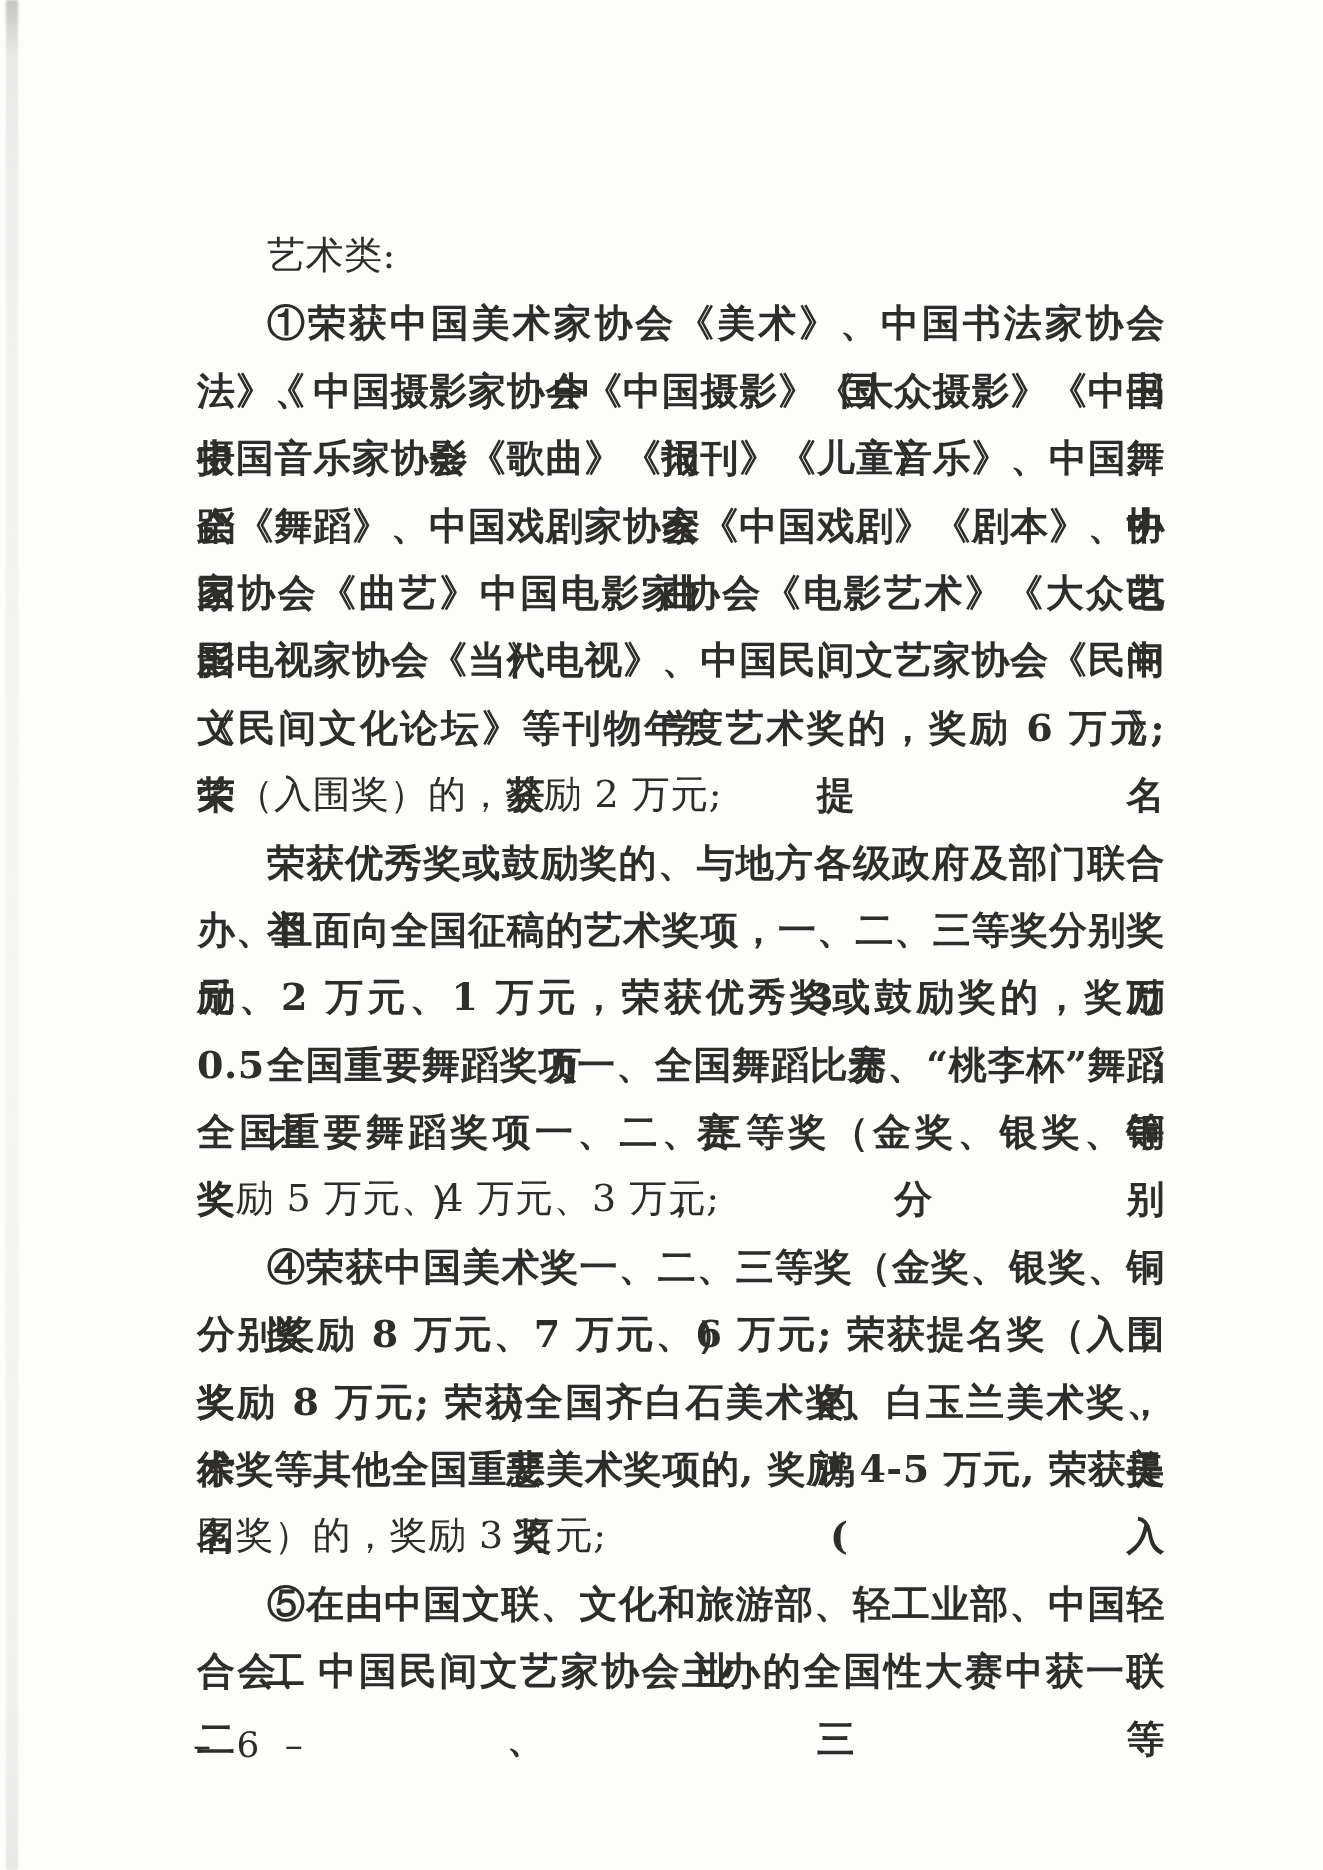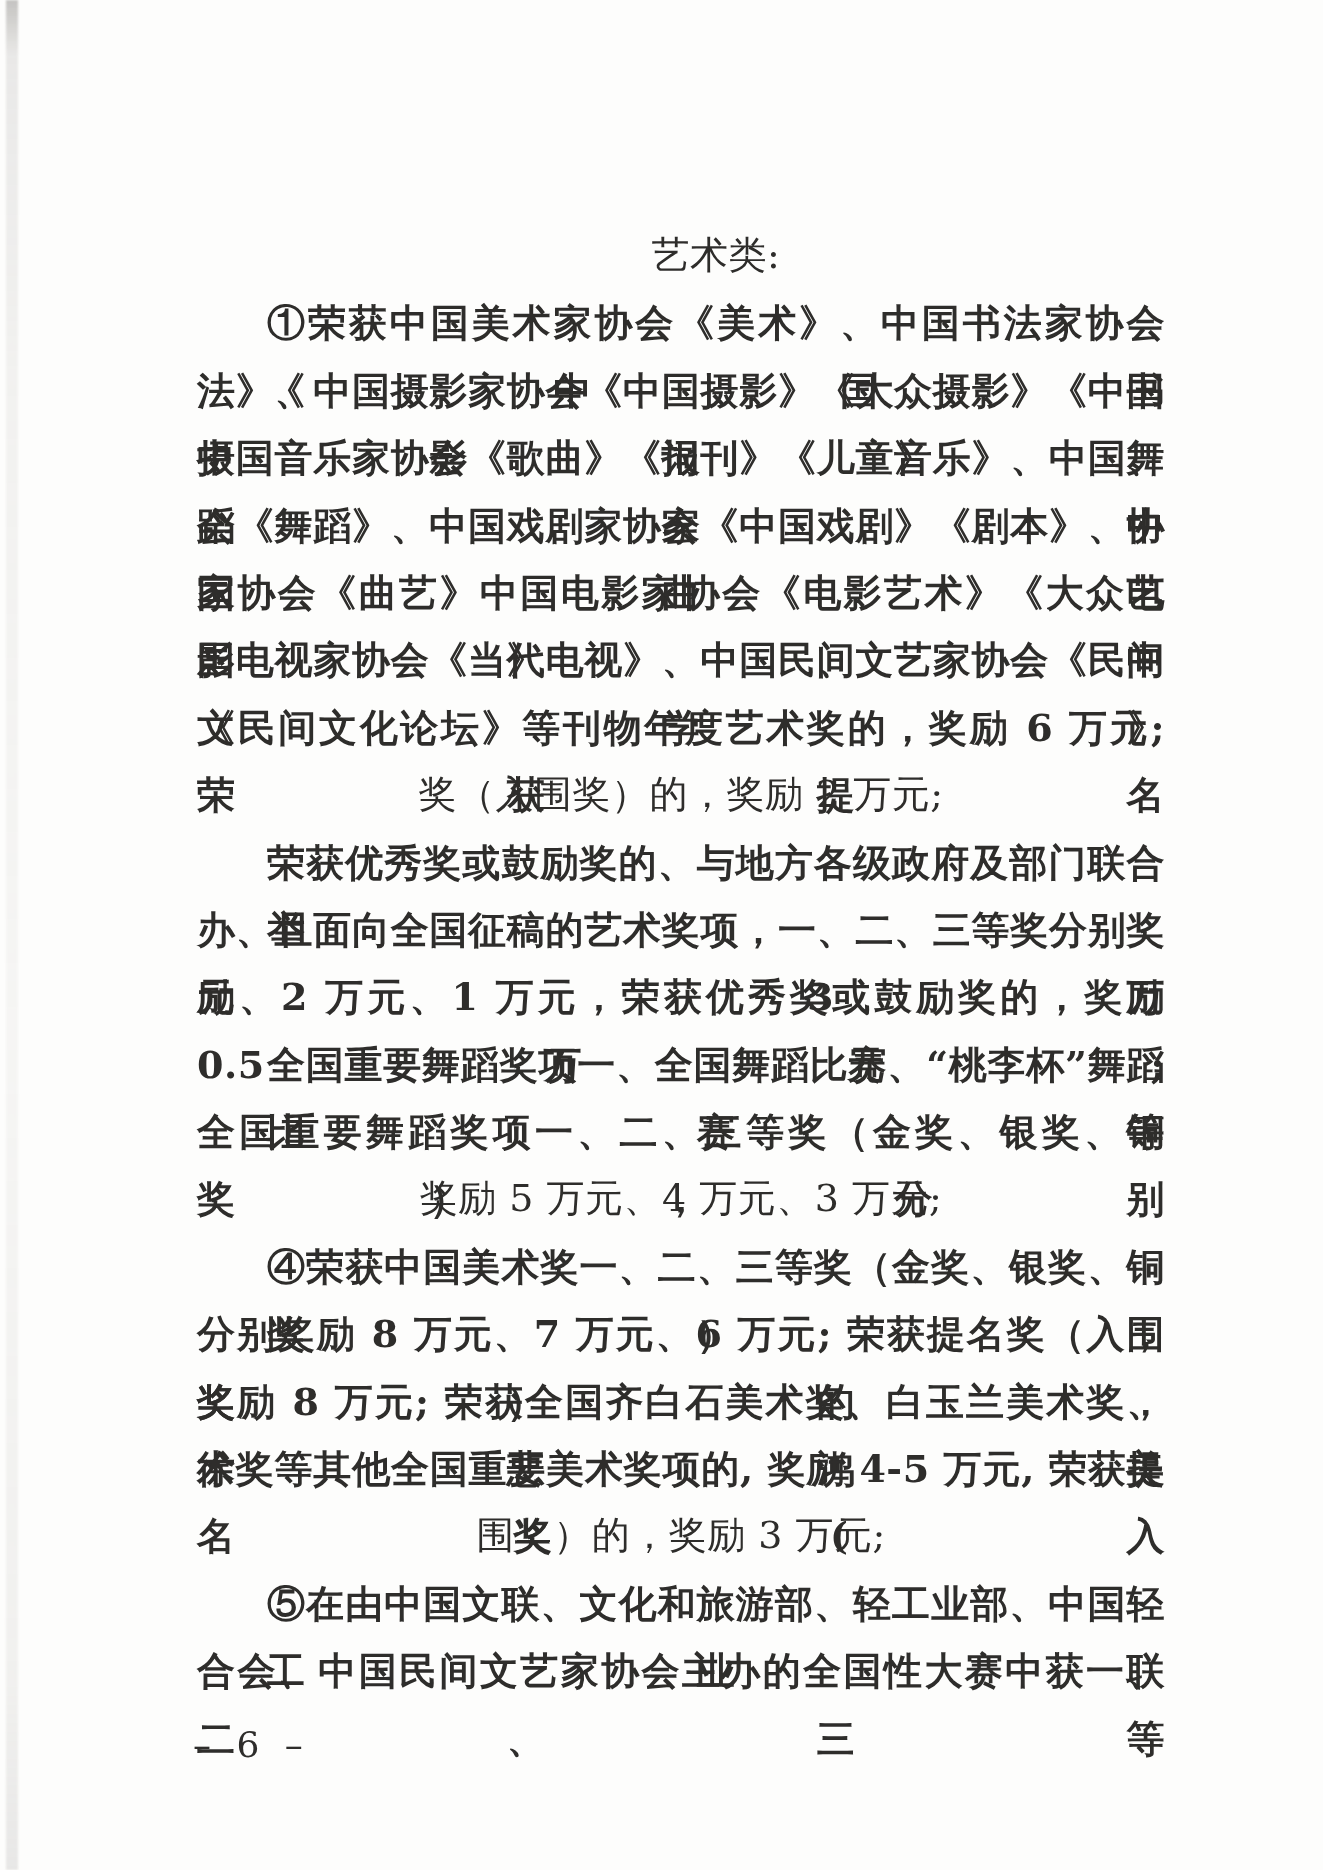--- a/index.html
+++ b/index.html
@@ -42,21 +42,20 @@
     width: 968px;
     color: var(--ink, #2e2d2b);
     font-size: 38px;
     line-height: 67.4px;
     letter-spacing: 0.5px;
   }
   .line {
     height: 67.4px;
     white-space: nowrap;
     overflow: visible;
-    text-align: center;
   }
   .line.fill {
     text-align: justify;
     text-align-last: justify;
     text-justify: inter-character;
     white-space: normal;
     font-weight: bold;
   }
   .line.indent {
     padding-left: 70px;

